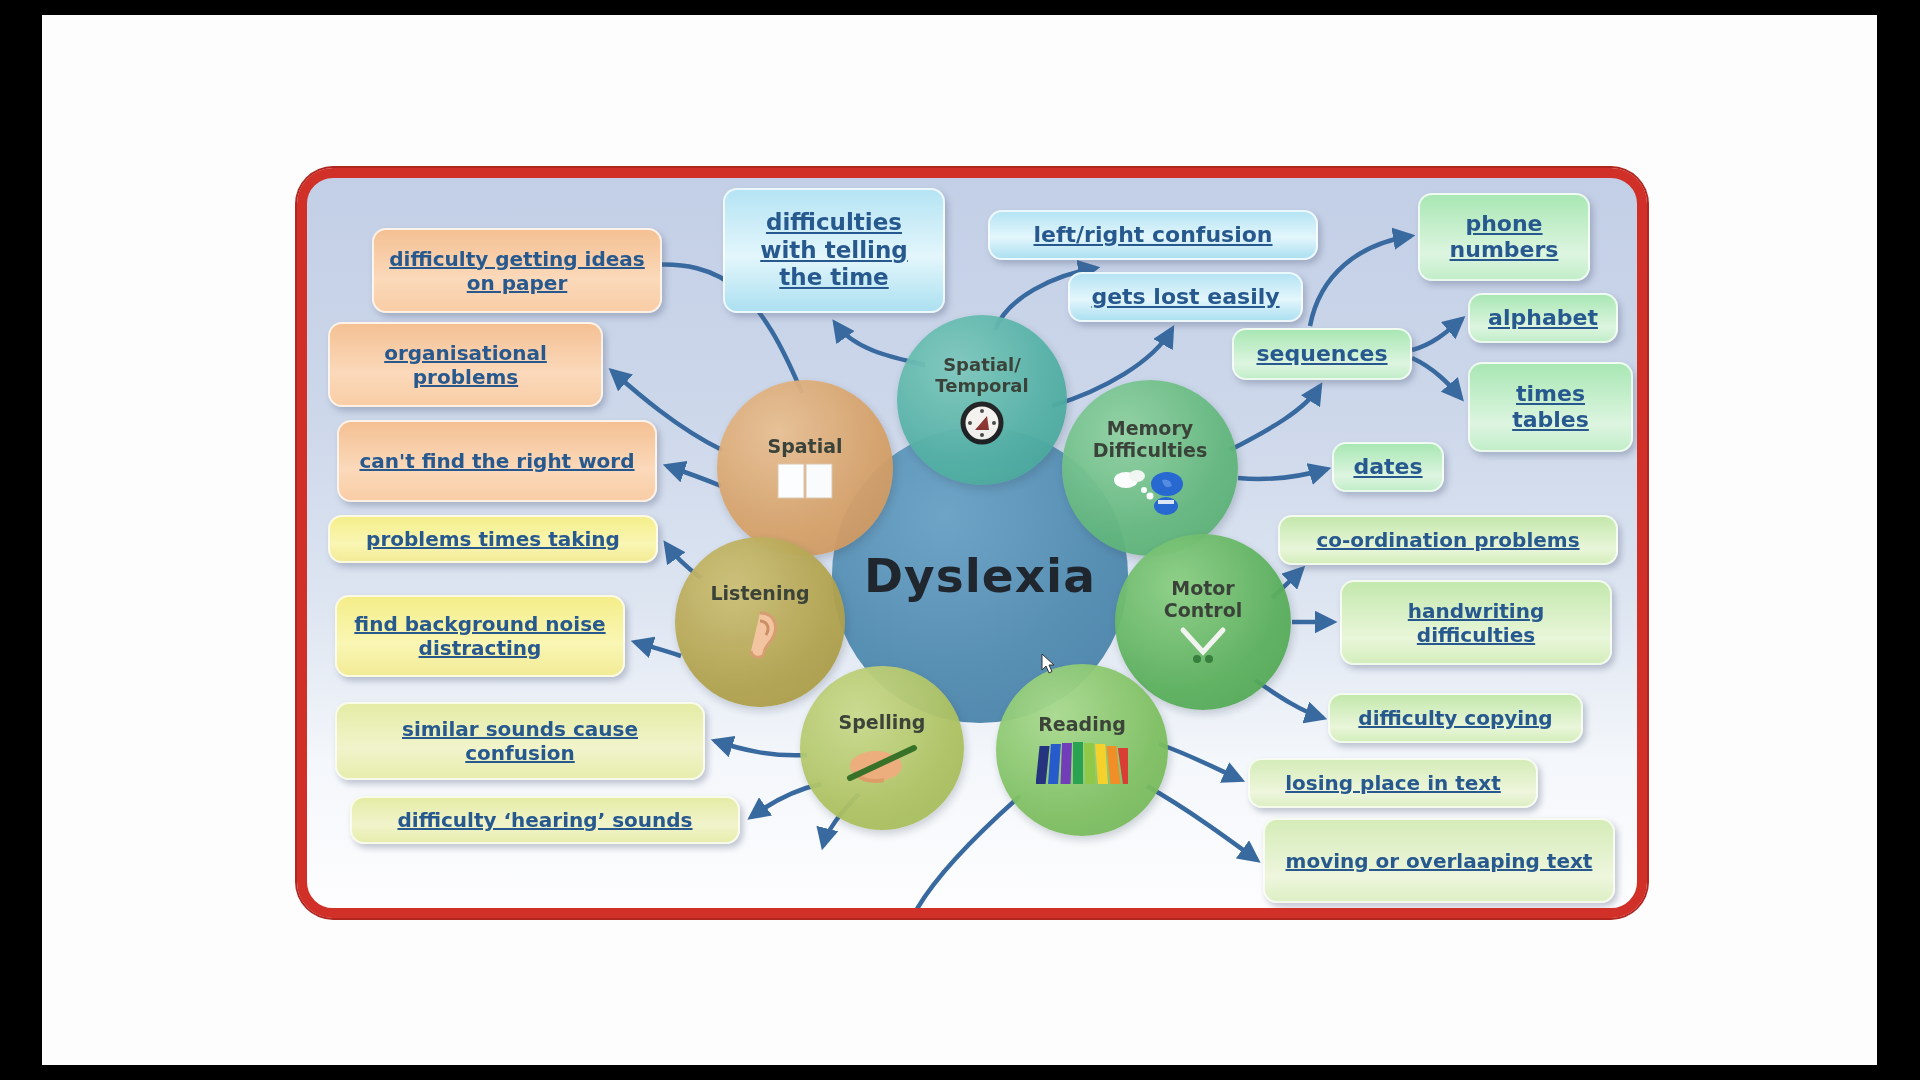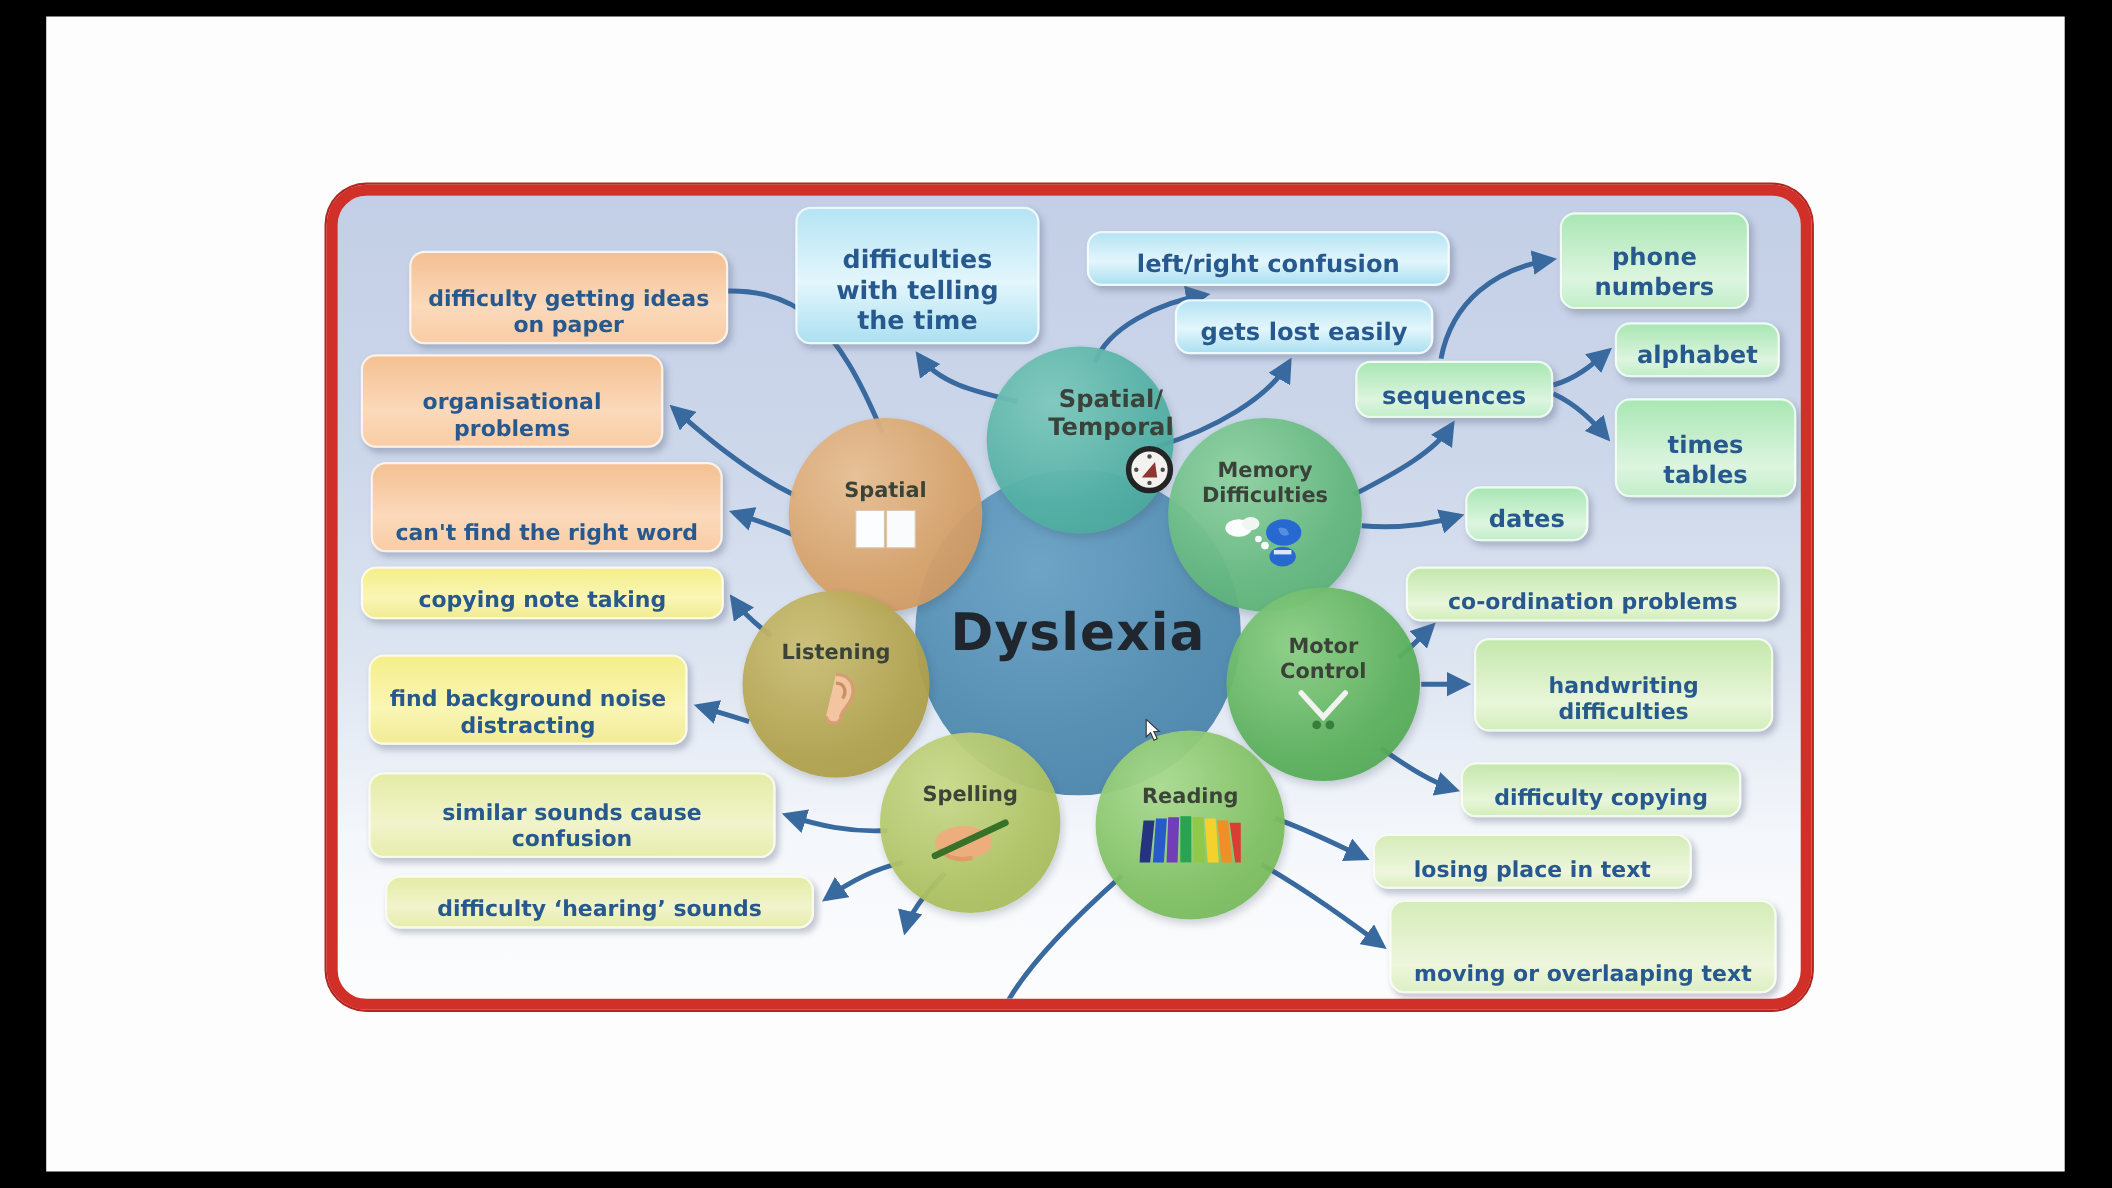--- a/index.html
+++ b/index.html
@@ -9,24 +9,24 @@
          border:10px solid #d03028;border-radius:36px;box-sizing:content-box;
          background:linear-gradient(180deg,#c3cfe6 0%,#ccd7ea 32%,#dde5f1 58%,#f4f7fb 80%,#fdfdfe 100%);
          overflow:hidden;box-shadow:0 0 0 2px #b02620;}
   .center-blob{position:absolute;left:525px;top:249px;width:296px;height:296px;border-radius:50%;
          background:radial-gradient(circle at 38% 30%,#6ea4c6 0%,#5890b4 55%,#4d83a8 100%);
          display:flex;align-items:center;justify-content:center;}
   .center-title{font-size:47px;font-weight:bold;color:#1f262e;letter-spacing:1px;}
   .node{position:absolute;border-radius:50%;display:flex;flex-direction:column;align-items:center;
         justify-content:center;text-align:center;font-weight:600;color:#333b30;font-size:19px;
         line-height:1.15;white-space:pre-line;opacity:.95;box-shadow:2px 4px 8px rgba(60,70,90,.25);}
-  .leaf{position:absolute;border-radius:14px;display:flex;align-items:flex-end;justify-content:center;
+  .leaf{position:absolute;border-radius:14px;display:flex;align-items:center;justify-content:center;
         text-align:center;font-weight:bold;color:#27598f;font-size:20px;line-height:1.2;
         padding:4px 10px;box-sizing:border-box;border:2px solid rgba(255,255,255,.75);
-        box-shadow:3px 4px 6px rgba(90,100,130,.35);}
+        box-shadow:3px 4px 6px rgba(90,100,130,.35);text-decoration:underline;}
   .c-orange{background:linear-gradient(180deg,#f4c093 0%,#fbd9ba 60%,#f9cda6 100%);}
   .c-yellow{background:linear-gradient(180deg,#f4ee8a 0%,#faf6b4 60%,#f2eb96 100%);}
   .c-lime{background:linear-gradient(180deg,#e4ecA6 0%,#f1f4cb 60%,#e7edad 100%);}
   .c-cream{background:linear-gradient(180deg,#f0f0c2 0%,#f7f6d8 100%);}
   .c-cyan{background:linear-gradient(180deg,#b5e4f4 0%,#e3f6fc 55%,#ace0f1 100%);}
   .c-green{background:linear-gradient(180deg,#a9e7b4 0%,#ddf5e0 70%,#c2eec9 100%);}
   .c-mgreen{background:linear-gradient(180deg,#c4e8ad 0%,#e9f6da 70%,#d4eebc 100%);}
   .c-rgreen{background:linear-gradient(180deg,#d5ecb8 0%,#eef6dd 70%,#ddefc4 100%);}
   svg.wires{position:absolute;left:0;top:0;pointer-events:none;}
   .icon{margin-top:4px;}
@@ -77,21 +77,21 @@
     </svg>
 
     <div class="node" style="left:410px;top:202px;width:176px;height:176px;background:radial-gradient(circle at 35% 30%,#e9c094 0%,#d5a169 60%,#c8935c 100%);">
       <span>Spatial</span>
       <svg class="icon" width="58" height="38">
         <rect x="2" y="2" width="26" height="34" fill="#ffffff" stroke="#d9c6ae"></rect>
         <rect x="30" y="2" width="26" height="34" fill="#fdfdfd" stroke="#d9c6ae"></rect>
       </svg>
     </div>
 
-    <div class="node" style="left:590px;top:137px;width:170px;height:170px;font-size:22px;background:radial-gradient(circle at 35% 30%,#7ec8be 0%,#53b0a4 60%,#45a196 100%);align-items:flex-end;">
+    <div class="node" style="left:590px;top:137px;width:170px;height:170px;font-size:18px;background:radial-gradient(circle at 35% 30%,#7ec8be 0%,#53b0a4 60%,#45a196 100%);">
       <span>Spatial/
 Temporal</span>
       <svg class="icon" width="44" height="44">
         <circle cx="22" cy="22" r="19" fill="#f7f4f0" stroke="#1c1c1c" stroke-width="5"></circle>
         <circle cx="22" cy="10" r="2" fill="#444"></circle>
           <circle cx="22" cy="34" r="2" fill="#444"></circle>
         <circle cx="10" cy="22" r="2" fill="#444"></circle>
           <circle cx="34" cy="22" r="2" fill="#444"></circle>
         <path d="M15,29 L27,15 L29,29 Z" fill="#8a2f2a"></path>
       </svg>
@@ -159,21 +159,21 @@
       <span>difficulty getting ideas on paper</span>
       </div>
     <div class="leaf c-orange" style="left:21px;top:144px;width:275px;height:85px;">
       <span>organisational problems</span>
       </div>
     <div class="leaf c-orange" style="left:30px;top:242px;width:320px;height:82px;">
       <span>can't find the right word</span>
       </div>
 
     <div class="leaf c-yellow" style="left:21px;top:337px;width:330px;height:48px;">
-      <span>copying note taking</span>
+      <span>problems times taking</span>
       </div>
     <div class="leaf c-yellow" style="left:28px;top:417px;width:290px;height:82px;">
       <span>find background noise distracting</span>
       </div>
 
     <div class="leaf c-lime" style="left:28px;top:524px;width:370px;height:78px;">
       <span>similar sounds cause confusion</span>
       </div>
     <div class="leaf c-lime" style="left:43px;top:618px;width:390px;height:48px;">
       <span>difficulty ‘hearing’ sounds</span>

